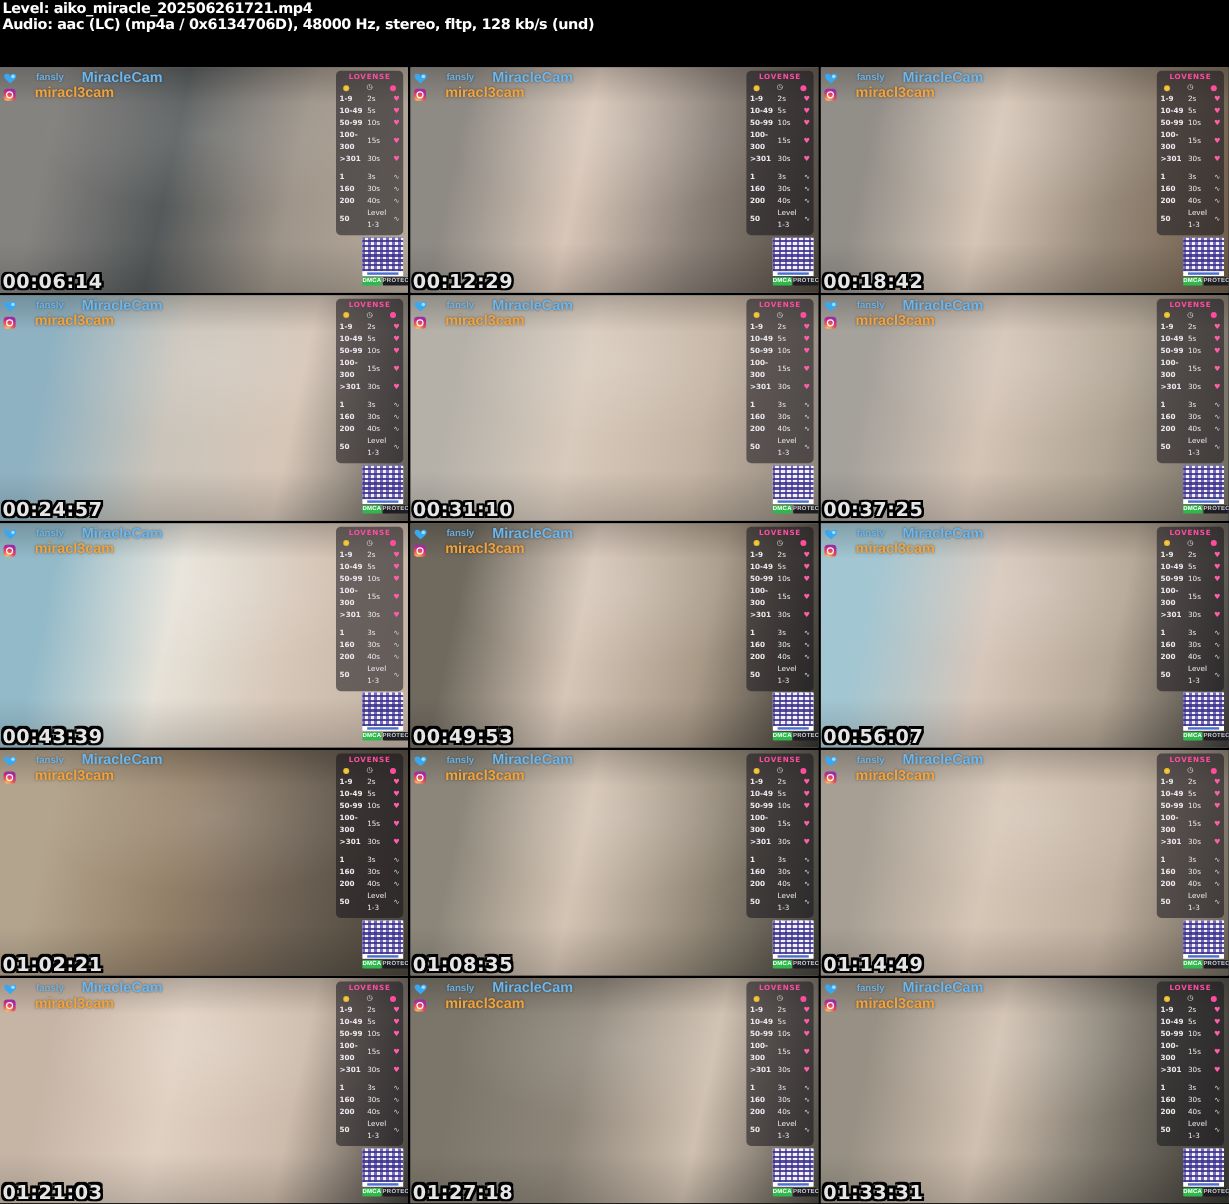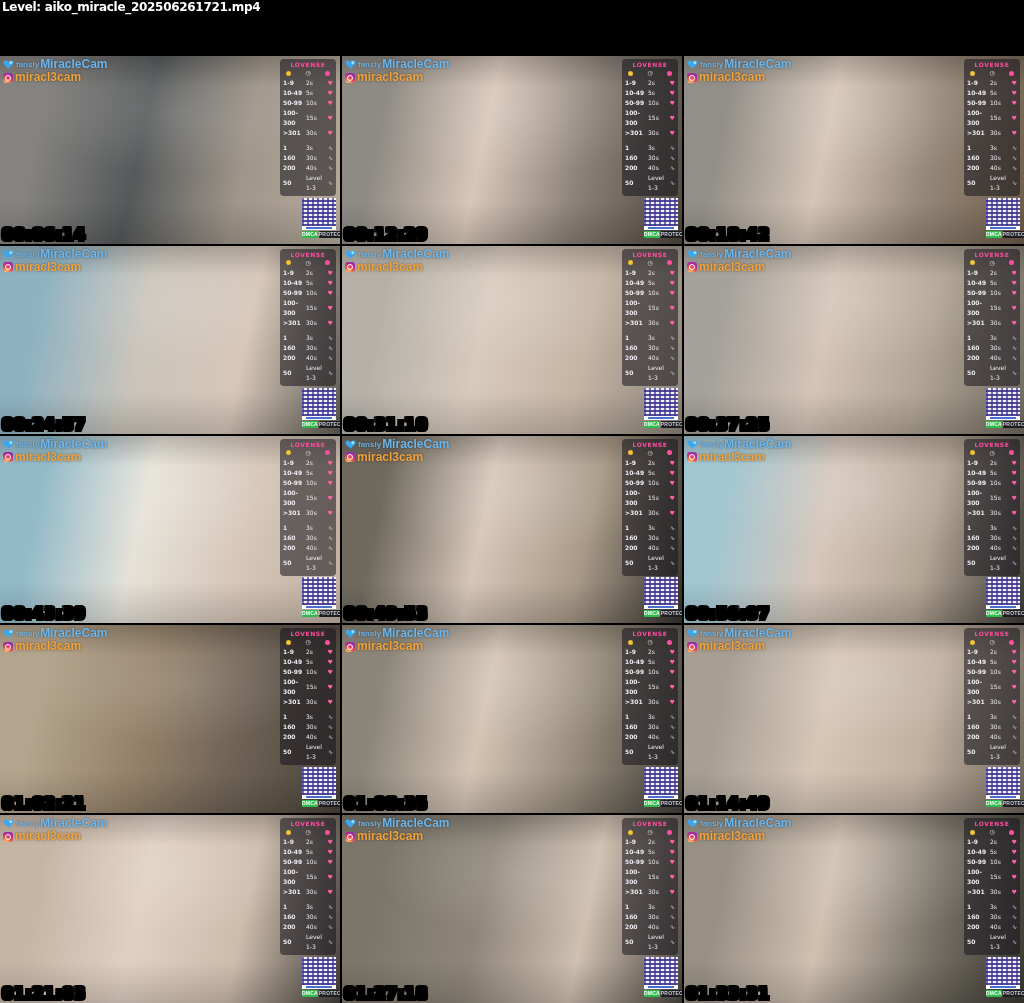--- a/index.html
+++ b/index.html
@@ -23,21 +23,21 @@
   .frame { position:absolute; inset:0; }
   .frame::after {
     content:""; position:absolute; inset:0;
     background:
       radial-gradient(60% 48% at 52% 30%, rgba(255,255,255,0.14), rgba(255,255,255,0) 70%),
       linear-gradient(180deg, rgba(0,0,0,0.20) 0%, rgba(0,0,0,0) 16%, rgba(0,0,0,0) 78%, rgba(0,0,0,0.16) 100%);
   }
   
   .handles { position:absolute; top:2px; left:3px; z-index:4; }
   .handle-line {
-    display:flex; align-items:center; gap:2px; font-weight:bold;
+    display:flex; align-items:flex-end; gap:16px; font-weight:bold;
     text-shadow:0 0 2px rgba(0,0,0,0.55); line-height:13px;
   }
   .fansly-word { font-size:8px; opacity:0.9; margin-right:-1px; }
   .fansly-name, .insta-name { font-size:12px; }
   .fansly-logo-icon { width:11px; height:11px; flex:0 0 auto; }
   .instagram-icon {
     width:10px; height:10px; border-radius:3px; position:relative; flex:0 0 auto;
     background:radial-gradient(circle at 28% 110%, #fdc468 8%, #e95950 42%, #bc2a8d 68%, #7232bd 100%);
   }
   .instagram-icon::after {
@@ -74,33 +74,34 @@
   .badges { display:flex; gap:1px; margin-top:1px; }
   .badge {
     flex:1; font-size:5px; line-height:7px; text-align:center; font-weight:bold;
     border-radius:1px; letter-spacing:0.2px;
   }
   .badge-protected { background:#1d1d22; color:#c9cdd4; }
   
   .timestamp {
     position:absolute; left:2px; bottom:1px; z-index:4;
     font-family:"DejaVu Sans", sans-serif; font-weight:bold; font-size:16px;
-    color:#000000; line-height:17px; letter-spacing:0.5px;
+    color:#e5e5e5; line-height:17px; letter-spacing:0.5px;
     text-shadow:
       -2px -2px 0 #000, 2px -2px 0 #000, -2px 2px 0 #000, 2px 2px 0 #000,
       -2px 0 0 #000, 2px 0 0 #000, 0 -2px 0 #000, 0 2px 0 #000;
   }
 </style>
 </head>
 <body>
 
 <div class="sheet">
 
   <div class="meta-header">
     <div>Level: aiko_miracle_202506261721.mp4</div>
+    <div>Audio: aac (LC) (mp4a / 0x6134706D), 48000 Hz, stereo, fltp, 128 kb/s (und)</div>
   </div>
 
   <div class="grid">
   <div class="thumb">
     <div class="frame" style="background: linear-gradient(102deg, rgb(133, 131, 128) 0%, rgb(133, 131, 128) 14%, rgb(85, 89, 90) 42%, rgb(159, 149, 138) 70%, rgb(182, 170, 154) 100%);"></div>
 
     <div class="handles">
       <div class="handle-line fansly-line" style="color: rgb(108, 183, 238);">
         <svg class="fansly-logo-icon" viewBox="0 0 24 24">
           <path d="M6 3c4 0 6 3 6 6 0-3 2-6 6-6 3.4 0 5 2.4 5 4.6C23 13 15 17 12 21 9 17 1 13 1 7.6 1 5.4 2.6 3 6 3z" fill="#3aa8f0"></path>

